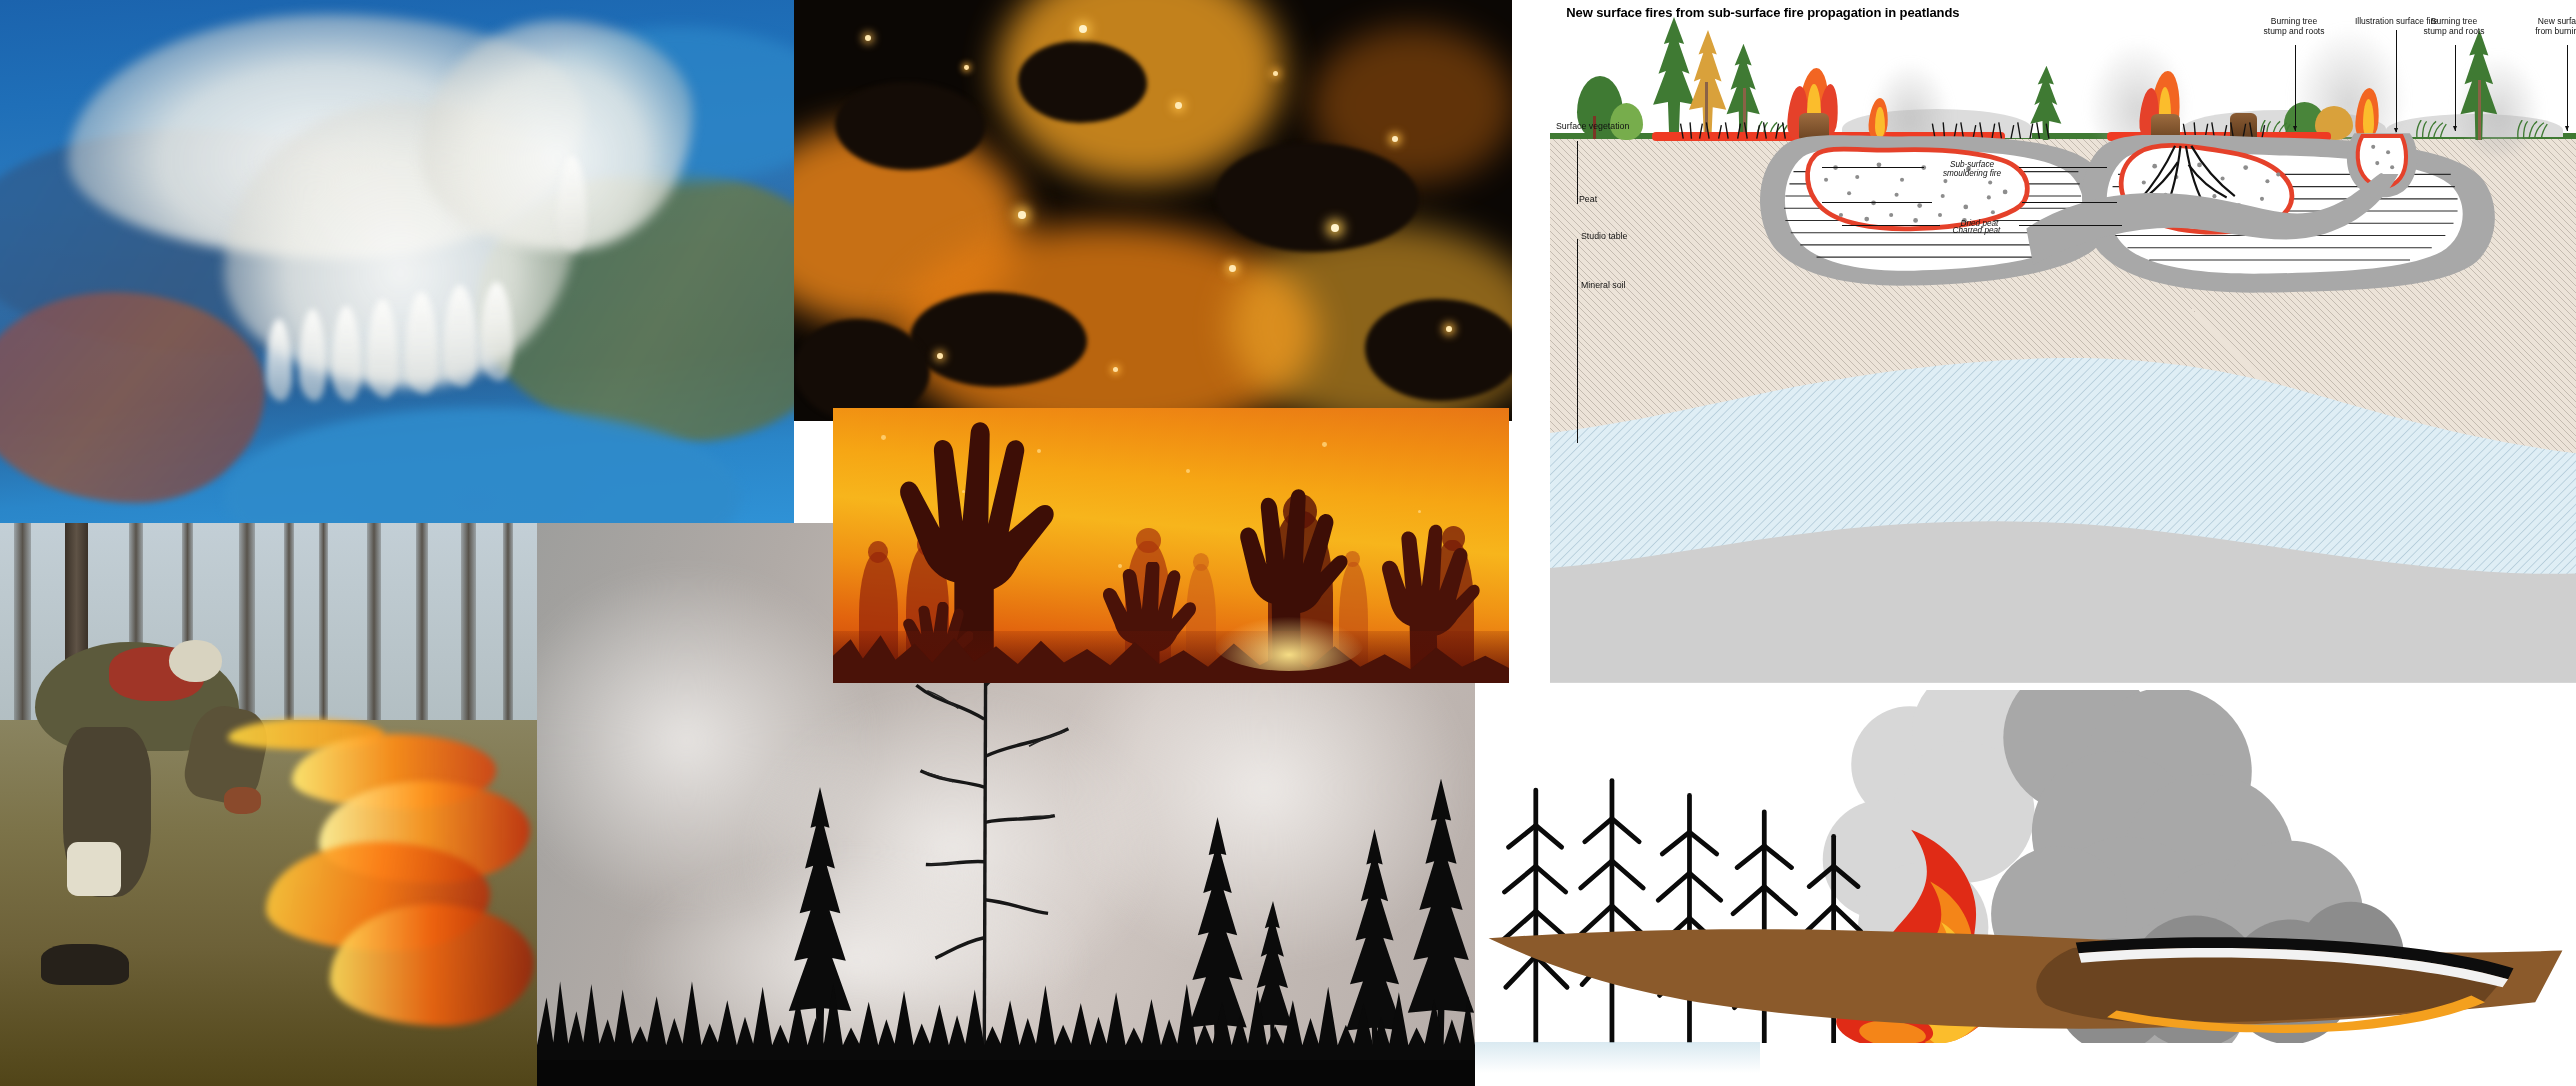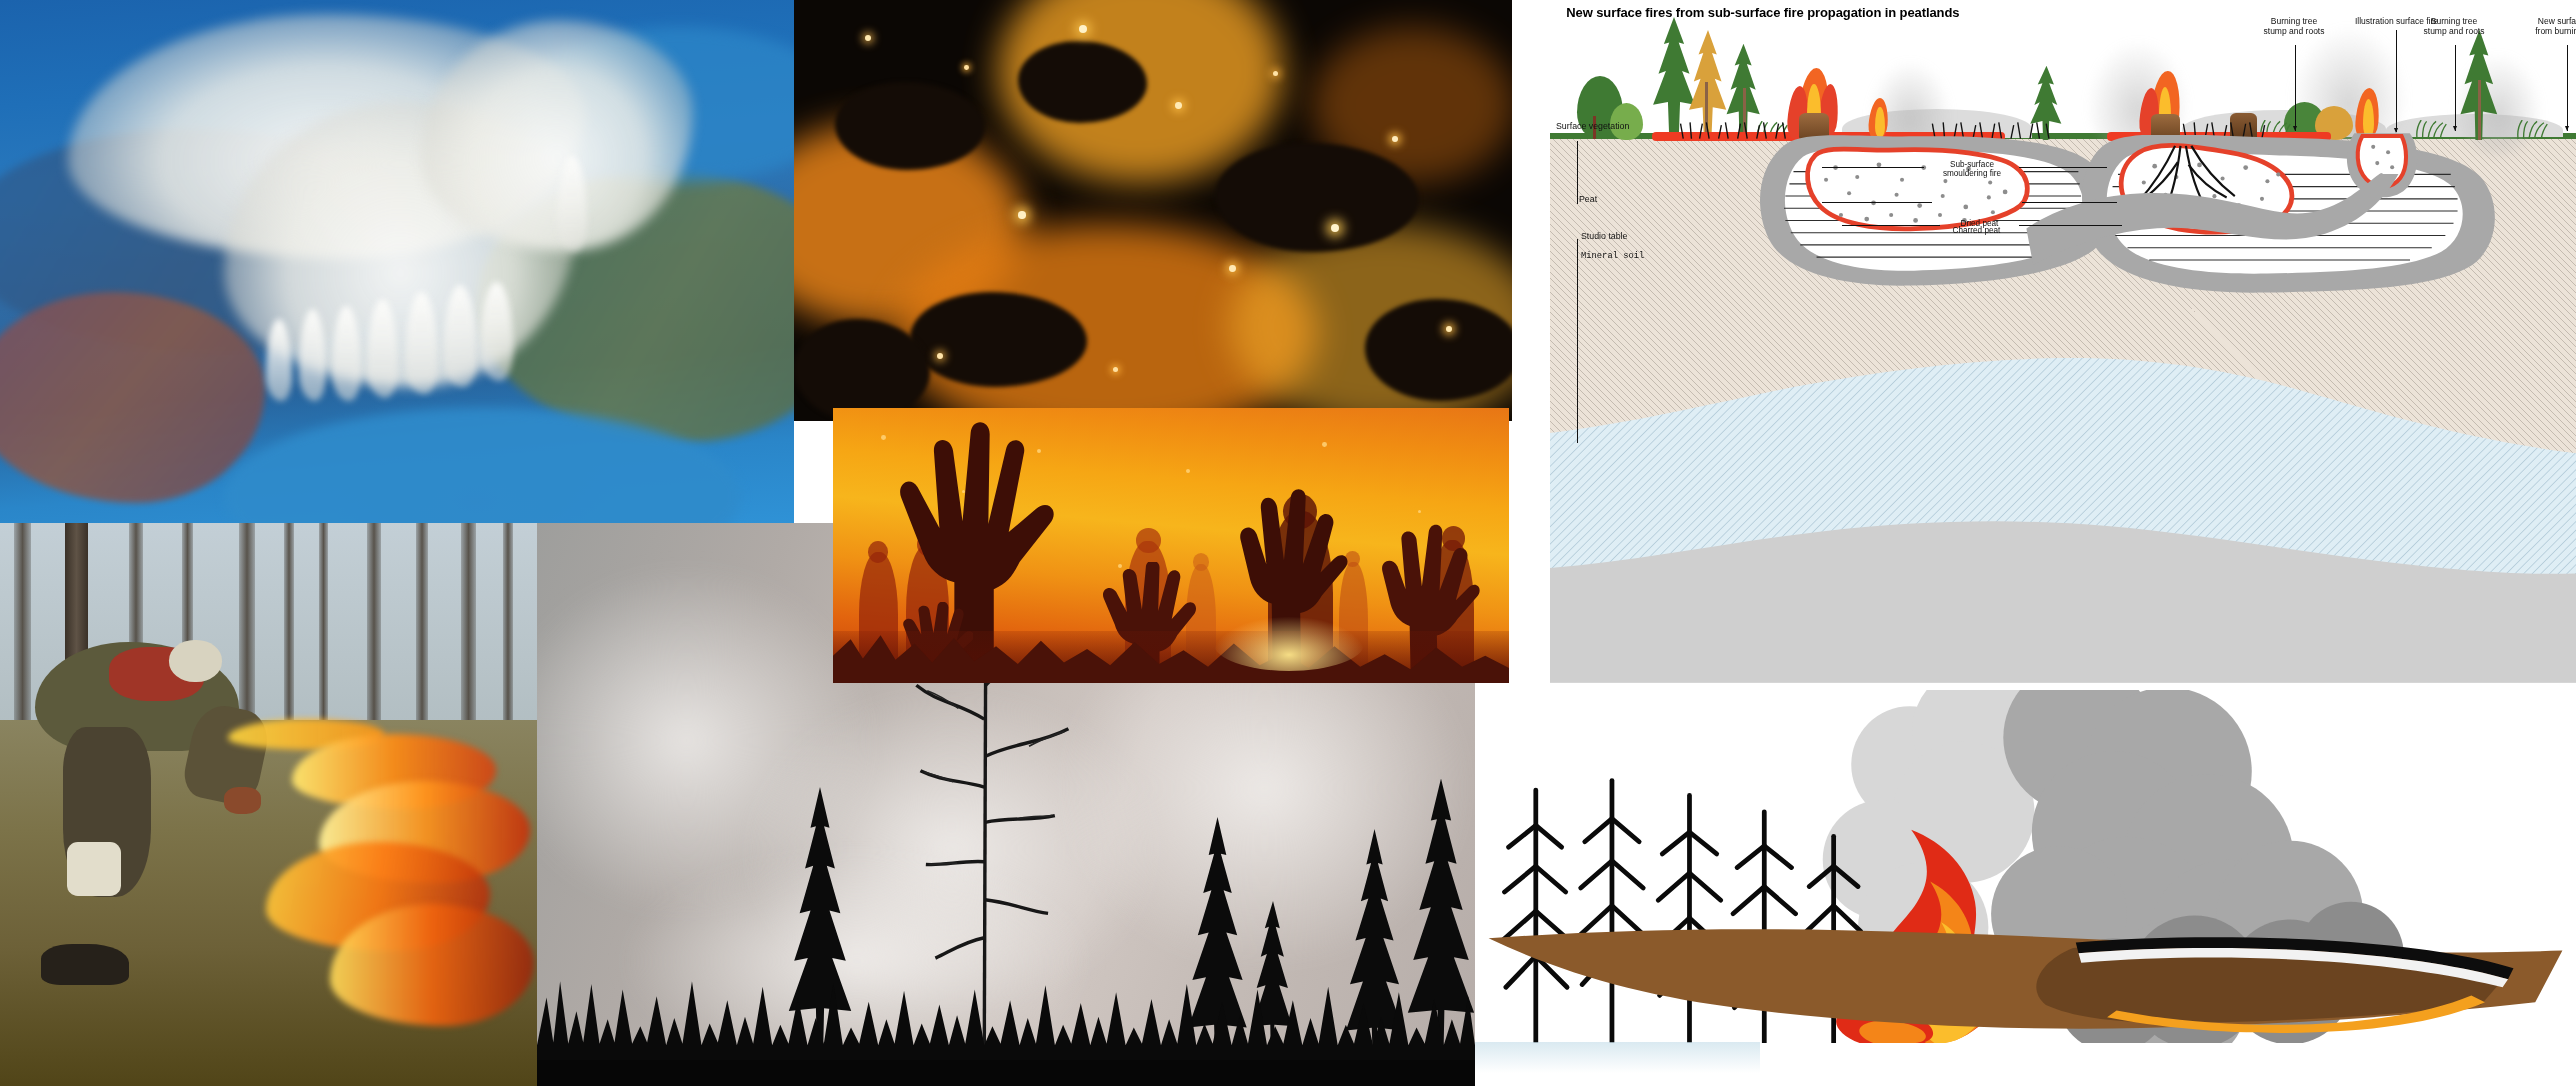--- a/index.html
+++ b/index.html
@@ -47,21 +47,21 @@
   .spark{position:absolute;border-radius:50%;background:rgba(255,210,120,.85);}
 
   
   #t-diagram{left:1550px;top:0;width:1026px;height:723px;background:#d6d6d6;}
   #diagram-white{position:absolute;left:0;top:0;right:0;height:682px;background:#ffffff;}
   .dg-title{position:absolute;left:16.3px;top:5.4px;font-size:13px;font-weight:bold;color:#000;letter-spacing:-0.1px;white-space:nowrap;}
   .dg-callout{position:absolute;font-size:8.5px;line-height:1.18;color:#111;text-align:center;white-space:pre-line;}
   .dg-leader{position:absolute;width:0.7px;background:#111;}
   .dg-arrowhead{position:absolute;width:0;height:0;border-left:2.7px solid transparent;border-right:2.7px solid transparent;border-top:5.4px solid #111;}
   .dg-sidelabel{position:absolute;font-size:8.8px;color:#111;white-space:nowrap;}
-  .dg-innerlabel{position:absolute;font-size:8.2px;color:#111;text-align:center;line-height:1.15;white-space:pre-line;background:transparent;}
+  .dg-innerlabel{position:absolute;font-size:8.2px;color:#111;text-align:center;line-height:1.15;white-space:pre-line;background:transparent;font-style:italic;}
   .dg-hline{position:absolute;height:0.7px;background:#111;}
   .dg-vline{position:absolute;width:0.7px;background:#111;}
   .dg-credit{position:absolute;font-size:6.1px;color:#222;}
 
   
   .peat-layer{position:absolute;left:0;right:0;
     background-color:#ece3d8;
     background-image:repeating-linear-gradient(45deg,rgba(120,110,100,.34) 0 0.7px,rgba(0,0,0,0) 0.7px 4.8px);}
   .grass-strip{position:absolute;height:6.1px;background:#3f7a33;}
 
@@ -548,21 +548,21 @@
     <div class="dg-arrowhead" style="left:903px;top:126px;"></div>
 
     <div class="dg-callout" style="left:964px;top:16.3px;width:109px;">New surface fire
 from burning peat</div>
     <div class="dg-leader" style="left:1017px;top:45px;height:86px;"></div>
     <div class="dg-arrowhead" style="left:1015px;top:126px;"></div>
 
     <div class="dg-sidelabel" style="left:6px;top:121px;">Surface vegetation</div>
     <div class="dg-sidelabel" style="left:29px;top:194px;">Peat</div>
     <div class="dg-sidelabel" style="left:31px;top:231px;">Studio table</div>
-    <div class="dg-sidelabel" style="left:31px;top:251px;font-family:Liberation Mono, monospace;">Mineral soil</div>
+    <div class="dg-sidelabel" style="left:31px;top:280px;">Mineral soil</div>
 
     <div class="dg-vline" style="left:27px;top:141px;height:63px;"></div>
     <div class="dg-vline" style="left:27px;top:239px;height:204px;"></div>
 
     <div class="dg-innerlabel" style="left:381px;top:160px;width:82px;">Sub-surface
 smouldering fire</div>
     <div class="dg-hline" style="left:272px;top:167px;width:102px;"></div>
     <div class="dg-hline" style="left:469px;top:167px;width:88px;"></div>
 
     <div class="dg-innerlabel" style="left:389px;top:196px;width:75px;margin-top:30px;">Charred peat</div>

